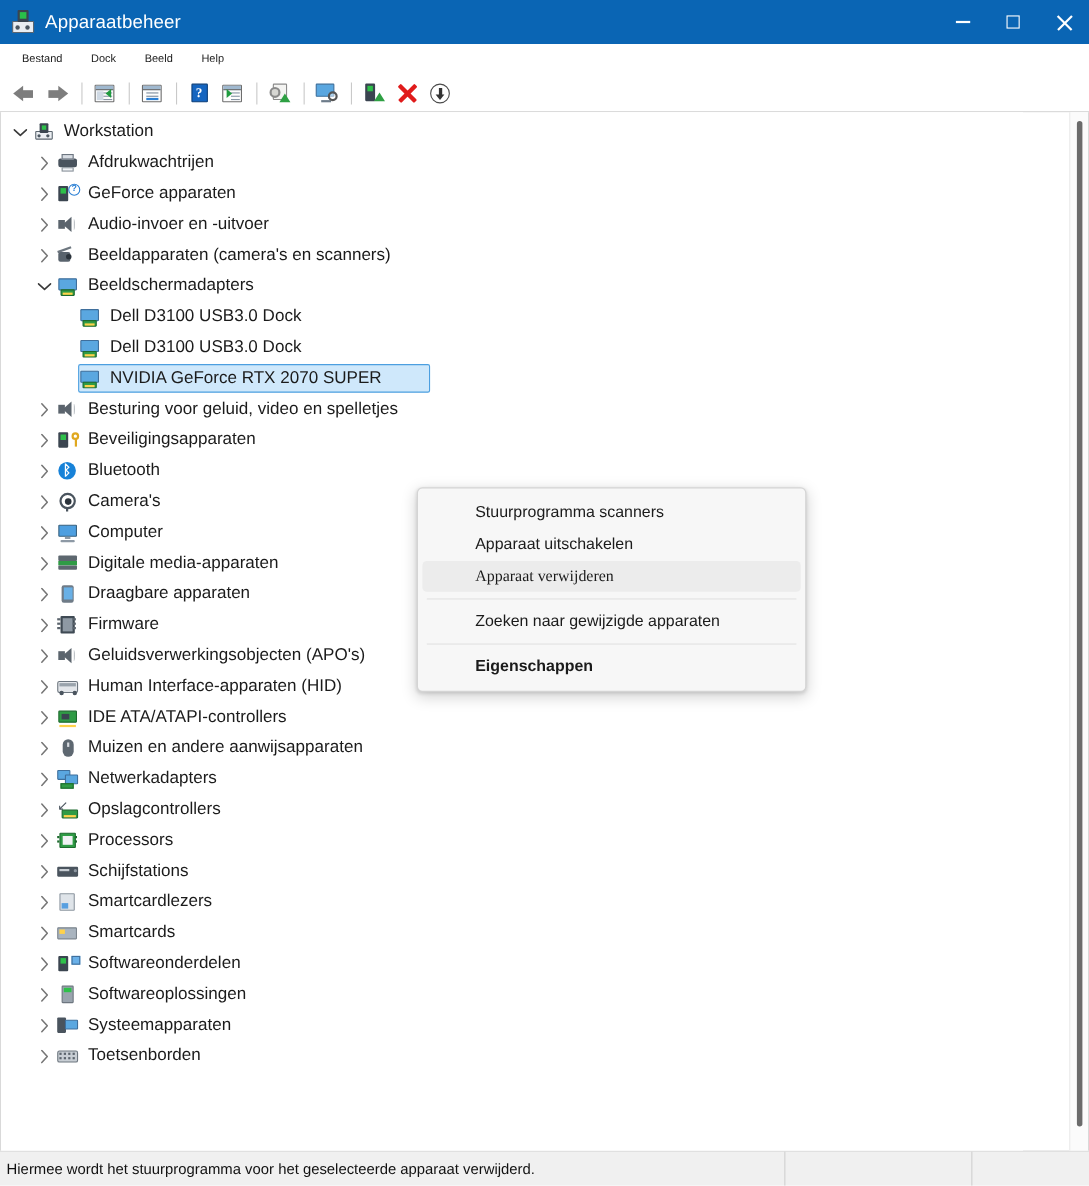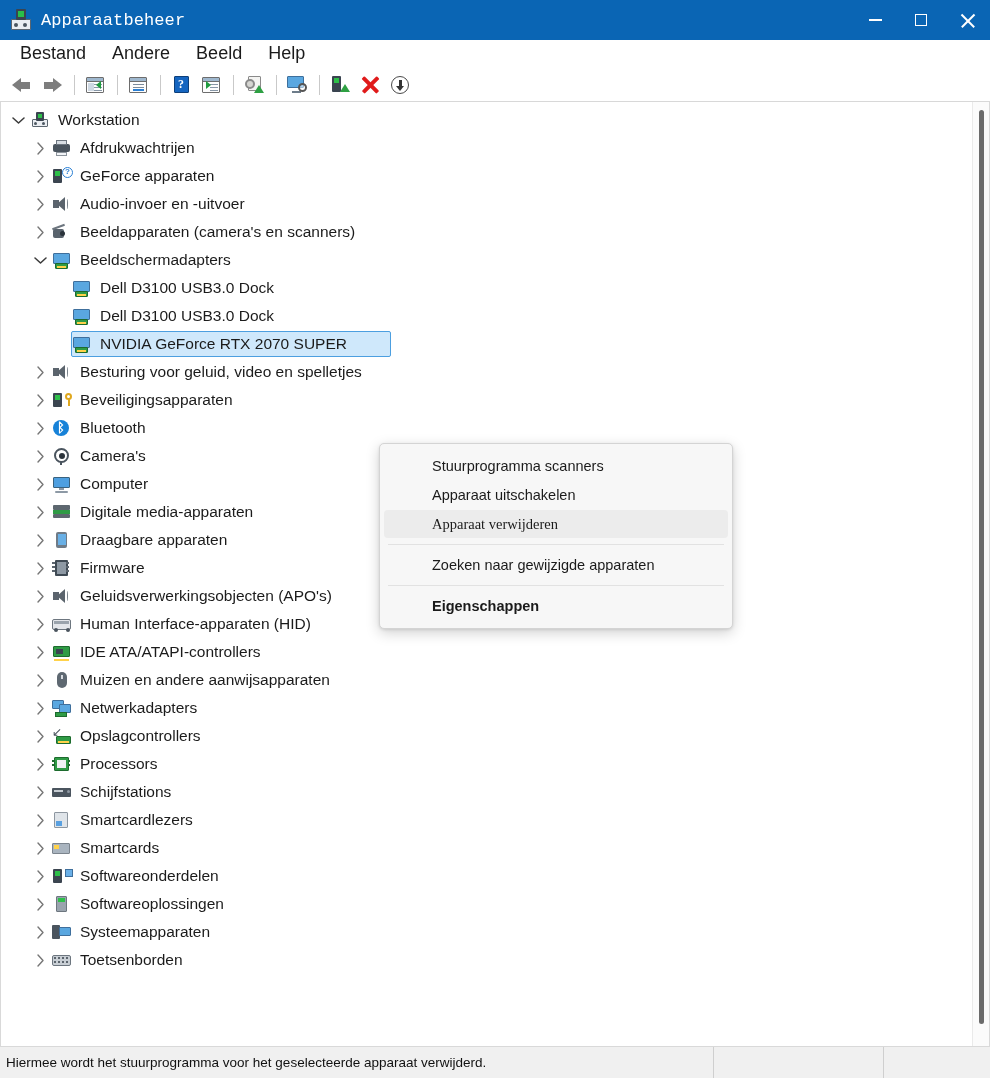--- a/index.html
+++ b/index.html
@@ -47,21 +47,21 @@
     width: 6px; height: 6px;
     background: #29c04a;
   }
   .di-d1, .di-d2 {
     position: absolute; bottom: 4px; width: 4px; height: 4px;
     background: #4a5560; border-radius: 50%;
   }
   .di-d1 { left: 4px; }
   .di-d2 { left: 13px; }
 
-  #title-text { font-size: 17px; letter-spacing: .1px; font-family: Liberation Mono, monospace; }
+  #title-text { font-size: 17px; letter-spacing: .1px; }
 
   #winctrls { margin-left: auto; display: flex; height: 40px; }
   .winbtn {
     width: 46px; height: 40px;
     display: flex; align-items: center; justify-content: center;
     color: #ffffff;
   }
   .wb-min { width: 13px; height: 1.5px; background: #fff; }
   .wb-max { width: 12px; height: 12px; border: 1.5px solid #fff; }
   .wb-close { position: relative; width: 15px; height: 15px; }
@@ -75,21 +75,21 @@
   
   #menubar {
     height: 28px; flex: 0 0 28px;
     background: #ffffff;
     display: flex; align-items: center;
     padding-left: 10px;
     border-bottom: 1px solid #ffffff;
     user-select: none;
   }
   .menuitem {
-    font-size: 18px; color: #1b1b1b;
+    font-size: 10px; color: #1b1b1b;
     padding: 3px 10px; margin-right: 6px;
     border-radius: 2px;
   }
 
   
   #toolbar {
     height: 34px; flex: 0 0 34px;
     background: #ffffff;
     display: flex; align-items: center;
     padding-left: 8px;
@@ -459,21 +459,21 @@
         <div class="wb-max"></div>
       </div>
       <div class="winbtn close">
         <div class="wb-close"></div>
       </div>
     </div>
   </div>
 
   <div id="menubar">
     <div class="menuitem">Bestand</div>
-    <div class="menuitem">Andere</div>
+    <div class="menuitem">Dock</div>
     <div class="menuitem">Beeld</div>
     <div class="menuitem">Help</div>
   </div>
 
   <div id="toolbar">
     <div class="tb-btn">
       <div class="ic-arrow left">
           <div class="shaft"></div>
           <div class="head"></div>
         </div>

